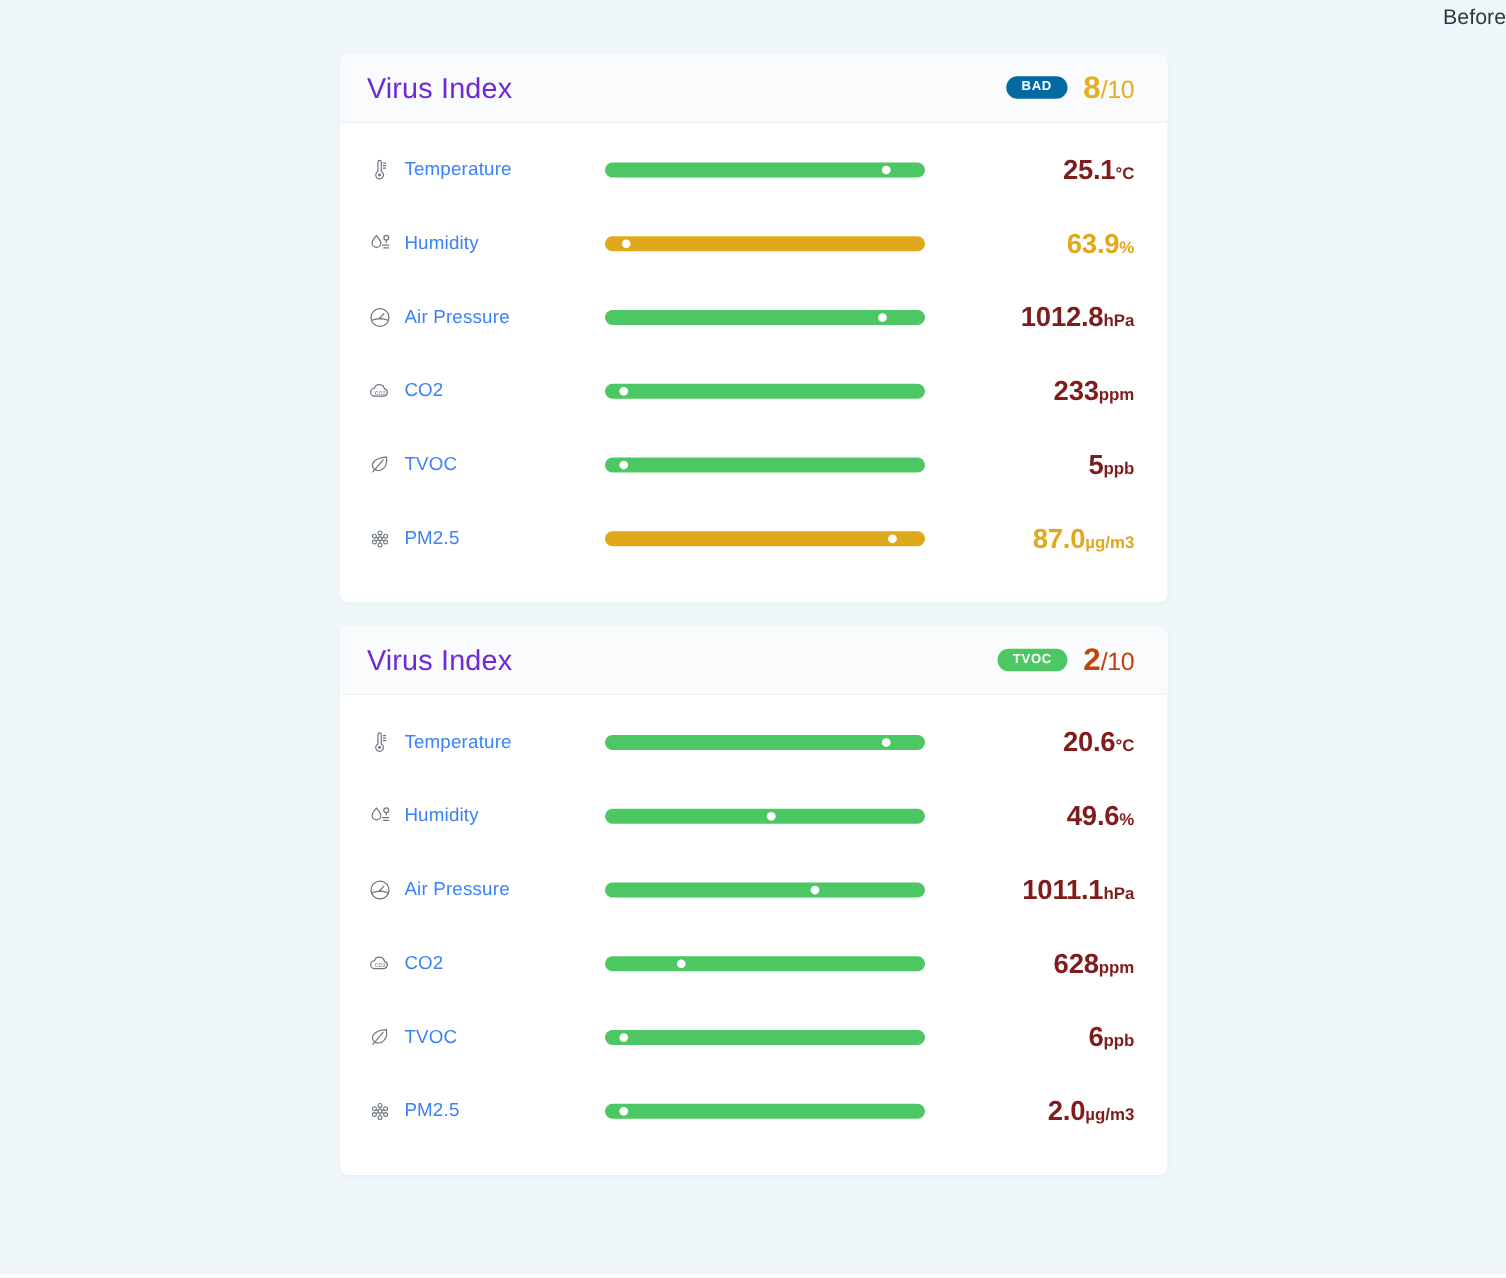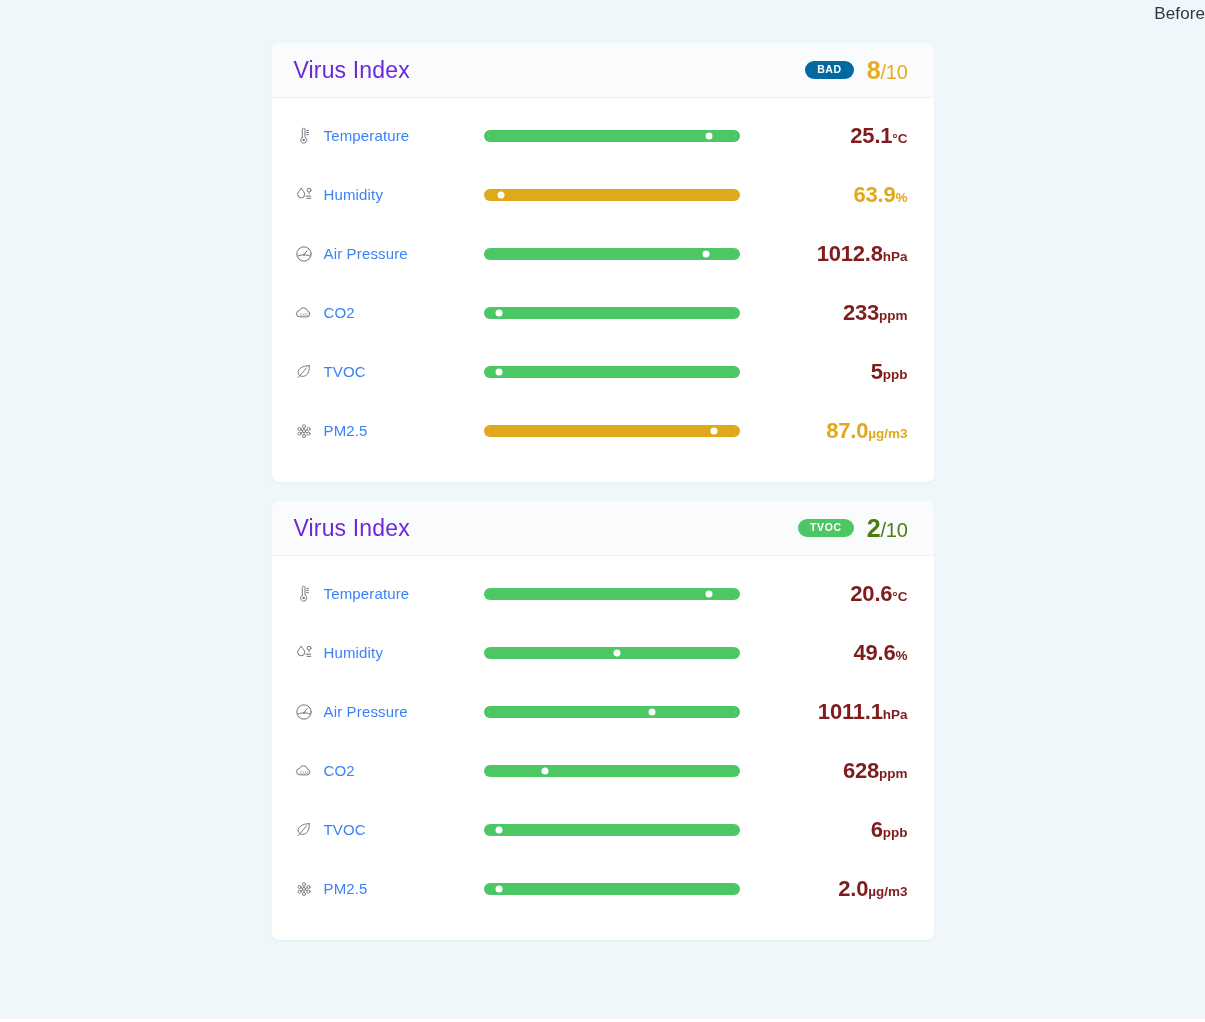--- a/index.html
+++ b/index.html
@@ -76,21 +76,21 @@
     font-weight: bold;
     line-height: 1;
     white-space: nowrap;
   }
   .score .den {
     font-size: 20px;
     font-weight: normal;
     letter-spacing: -.3px;
   }
   .score.bad  { color: #e5ae21; }
-  .score.good { color: #4d7c0f; }
+  .score.good { color: #c2410c; }
 
   .rows { padding: 8px 0 22px 0; }
   .row {
     display: flex;
     align-items: center;
     height: 59px;
     padding: 0 26px 0 22px;
     box-sizing: border-box;
   }
   .row-icon {

